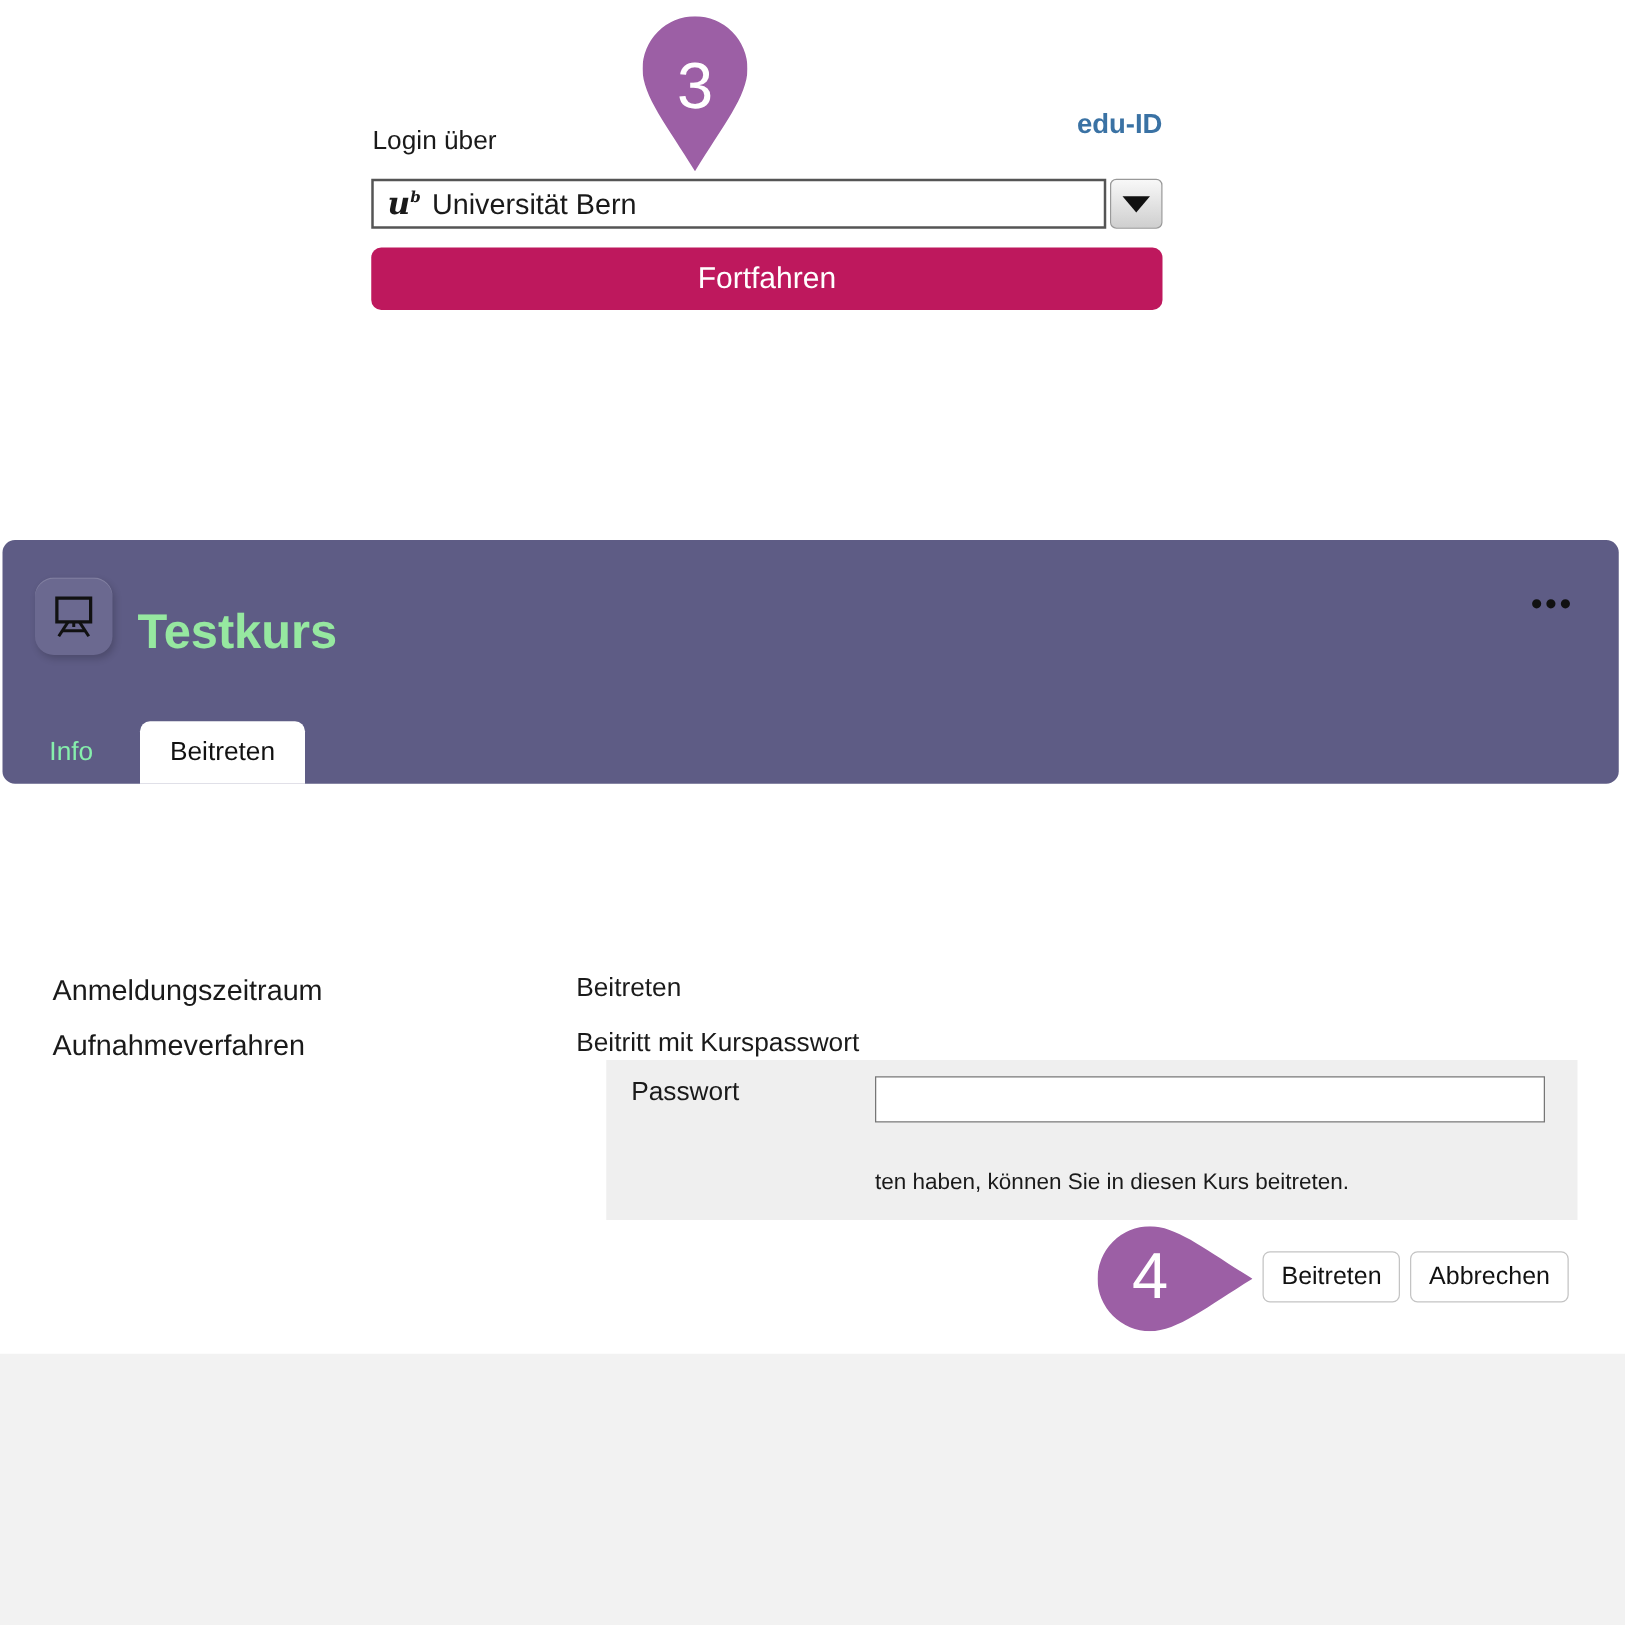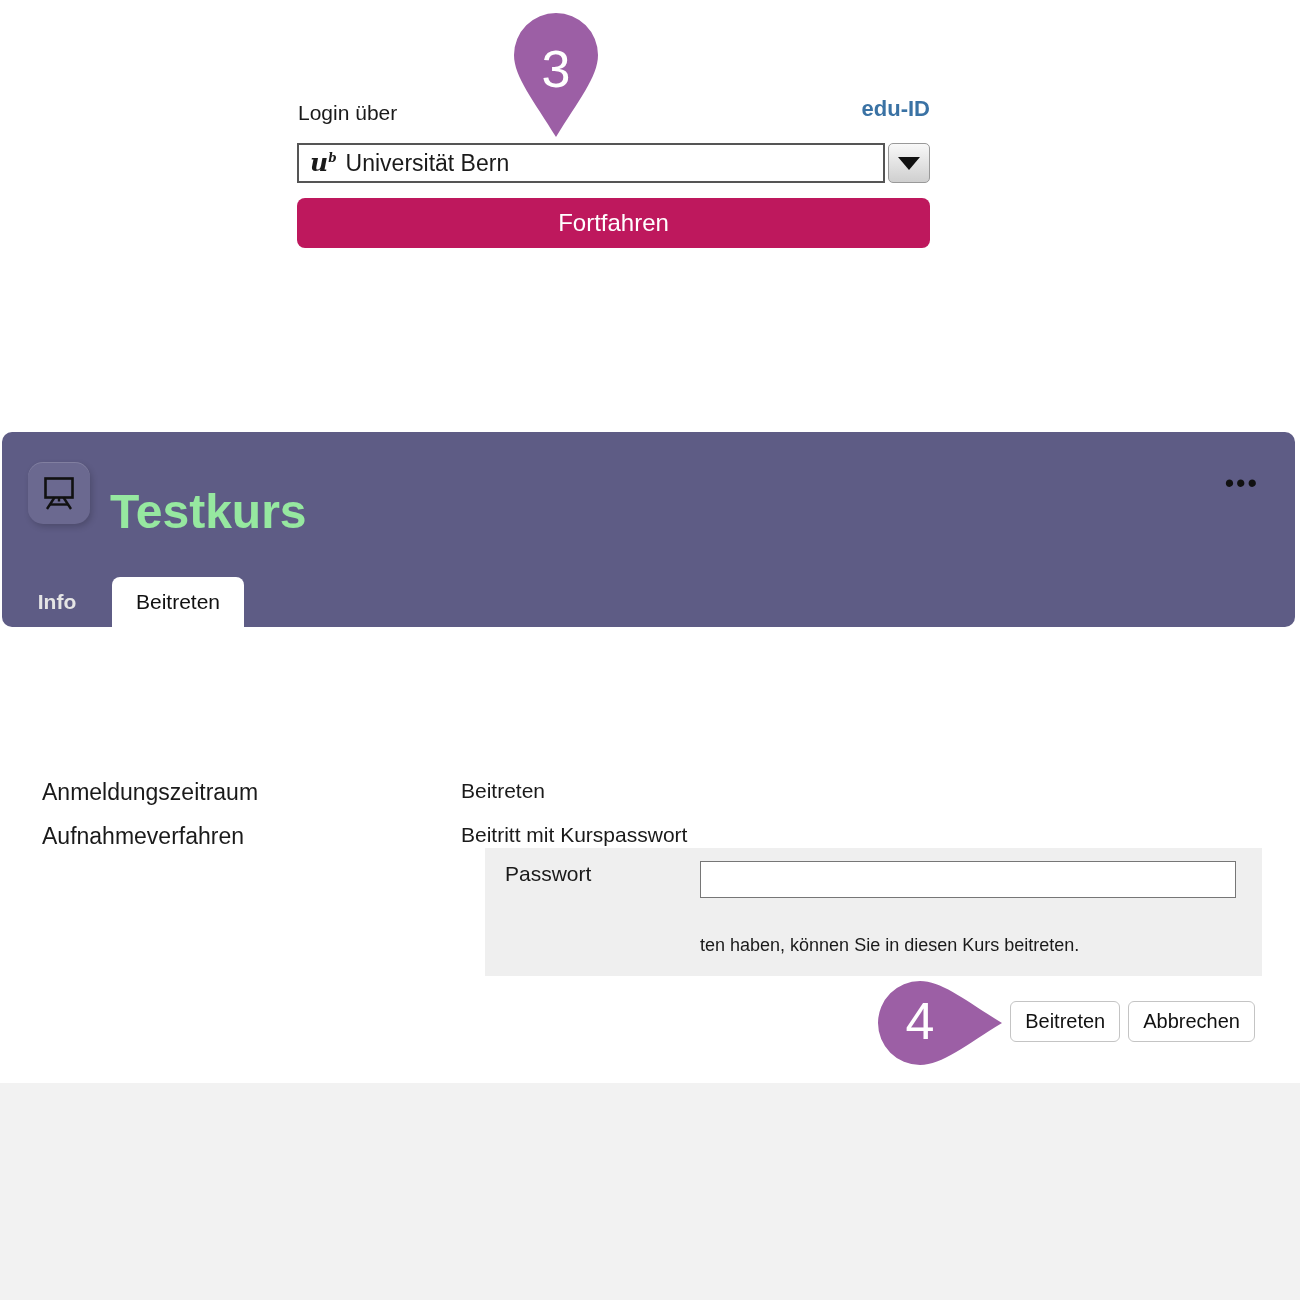--- a/index.html
+++ b/index.html
@@ -5,21 +5,21 @@
   * { margin: 0; padding: 0; box-sizing: border-box; }
   html, body { background: #ffffff; }
   body { font-family: "Liberation Sans", sans-serif; color: #1a1a1a; }
   .canvas {
     position: relative; width: 1300px; height: 1300px;
     background: #ffffff; overflow: hidden;
   }
 
   
   .login-label { position: absolute; left: 298px; top: 101px; font-size: 21px; }
-  .eduid-link  { position: absolute; left: 852px; top: 96px; width: 78px;
+  .eduid-link  { position: absolute; left: 852px; top: 86px; width: 78px;
                  font-size: 22px; font-weight: bold; color: #3a72a4; text-align: right; cursor: pointer; }
   .idp-select  { position: absolute; left: 297px; top: 143px; width: 588px; height: 40px;
                  background: #fff; border: 2px solid #555; display: flex; align-items: center;
                  padding-left: 11px; cursor: pointer; }
   .idp-logo    { font-family: "DejaVu Serif", serif; font-style: italic; font-weight: bold;
                  font-size: 25px; line-height: 1; margin-right: 9px; position: relative; top: -1px; }
   .idp-logo sup { font-size: 12px; }
   .idp-name    { font-size: 23px; text-align: center; }
   .select-arrow-btn { position: absolute; left: 888px; top: 143px; width: 42px; height: 40px;
                  border: 1px solid #999; border-radius: 5px;
@@ -38,28 +38,28 @@
   .marker text { fill: #ffffff; font-family: "Liberation Sans", sans-serif;
                  font-size: 52px; font-weight: normal; }
 
   
   .course-header { position: absolute; left: 2px; top: 432px; width: 1293px; height: 195px;
                  background: #5e5c85; border-radius: 10px; }
   .course-icon-badge { position: absolute; left: 26px; top: 30px; width: 62px; height: 62px;
                  background: #6b6990; border-radius: 15px;
                  box-shadow: 2px 3px 6px rgba(0,0,0,0.18), inset 0 1px 0 rgba(255,255,255,0.15);
                  display: flex; align-items: center; justify-content: center; }
-  .course-title { position: absolute; left: 108px; top: 52px; font-size: 48px; font-weight: bold;
+  .course-title { position: absolute; left: 108px; top: 52px; font-size: 39px; font-weight: bold;
                  color: #96e8a0; }
   .actions-menu { position: absolute; right: 36px; top: 38px; color: #111; font-size: 27px;
                  letter-spacing: 2px; cursor: pointer; line-height: 1; }
   .tabs { position: absolute; left: 0; bottom: 0; height: 50px; display: flex; align-items: flex-end; }
   .tab { height: 50px; display: flex; align-items: center; justify-content: center;
                  font-size: 21px; cursor: pointer; }
-  .tab-info { width: 110px; color: #e5e5e5; font-weight: bold; }
+  .tab-info { width: 110px; color: #86efac; }
   .tab-active { width: 132px; background: #ffffff; color: #111; border-radius: 8px 8px 0 0; }
 
   
   .join-heading { position: absolute; left: 42px; top: 726px; font-size: 24px; font-weight: bold;
                  color: #2f2f2f; letter-spacing: 0.3px; }
   .form-label { position: absolute; left: 42px; font-size: 23px; }
   .form-value { position: absolute; left: 461px; font-size: 21px; }
   .row1 { top: 779px; } .row2 { top: 823px; }
   .password-panel { position: absolute; left: 485px; top: 848px; width: 777px; height: 128px;
                  background: #efefef; }

